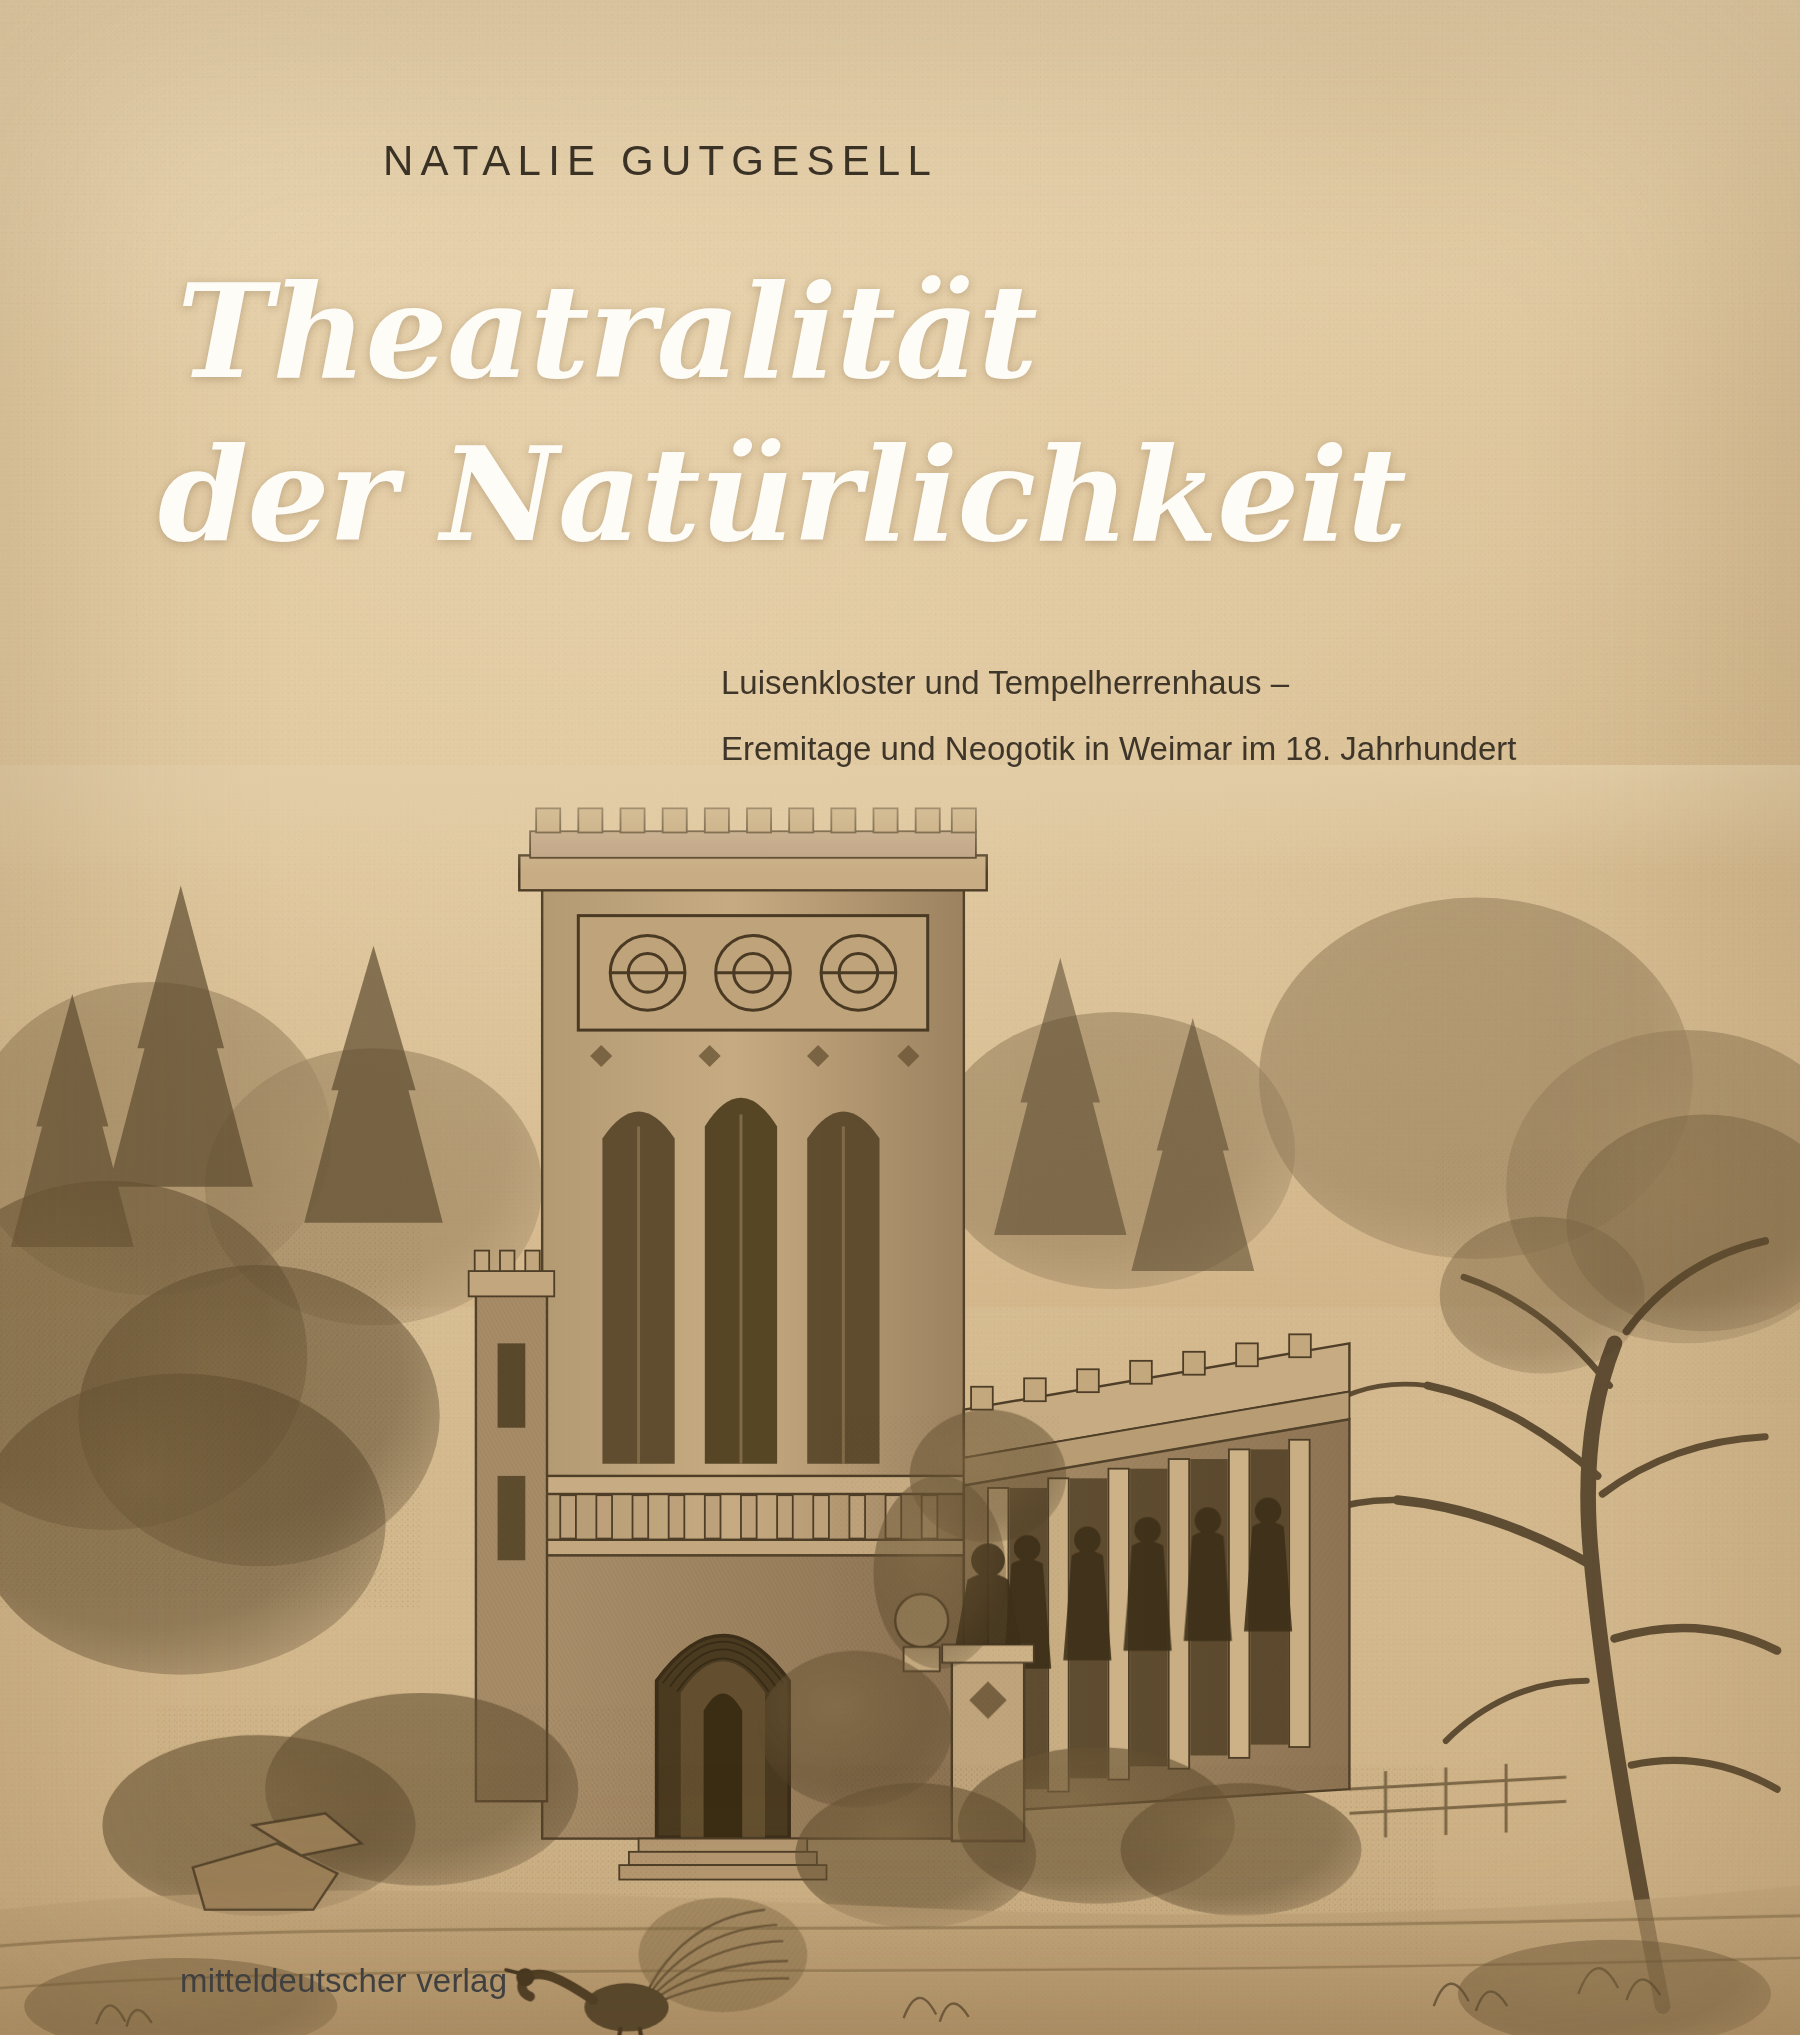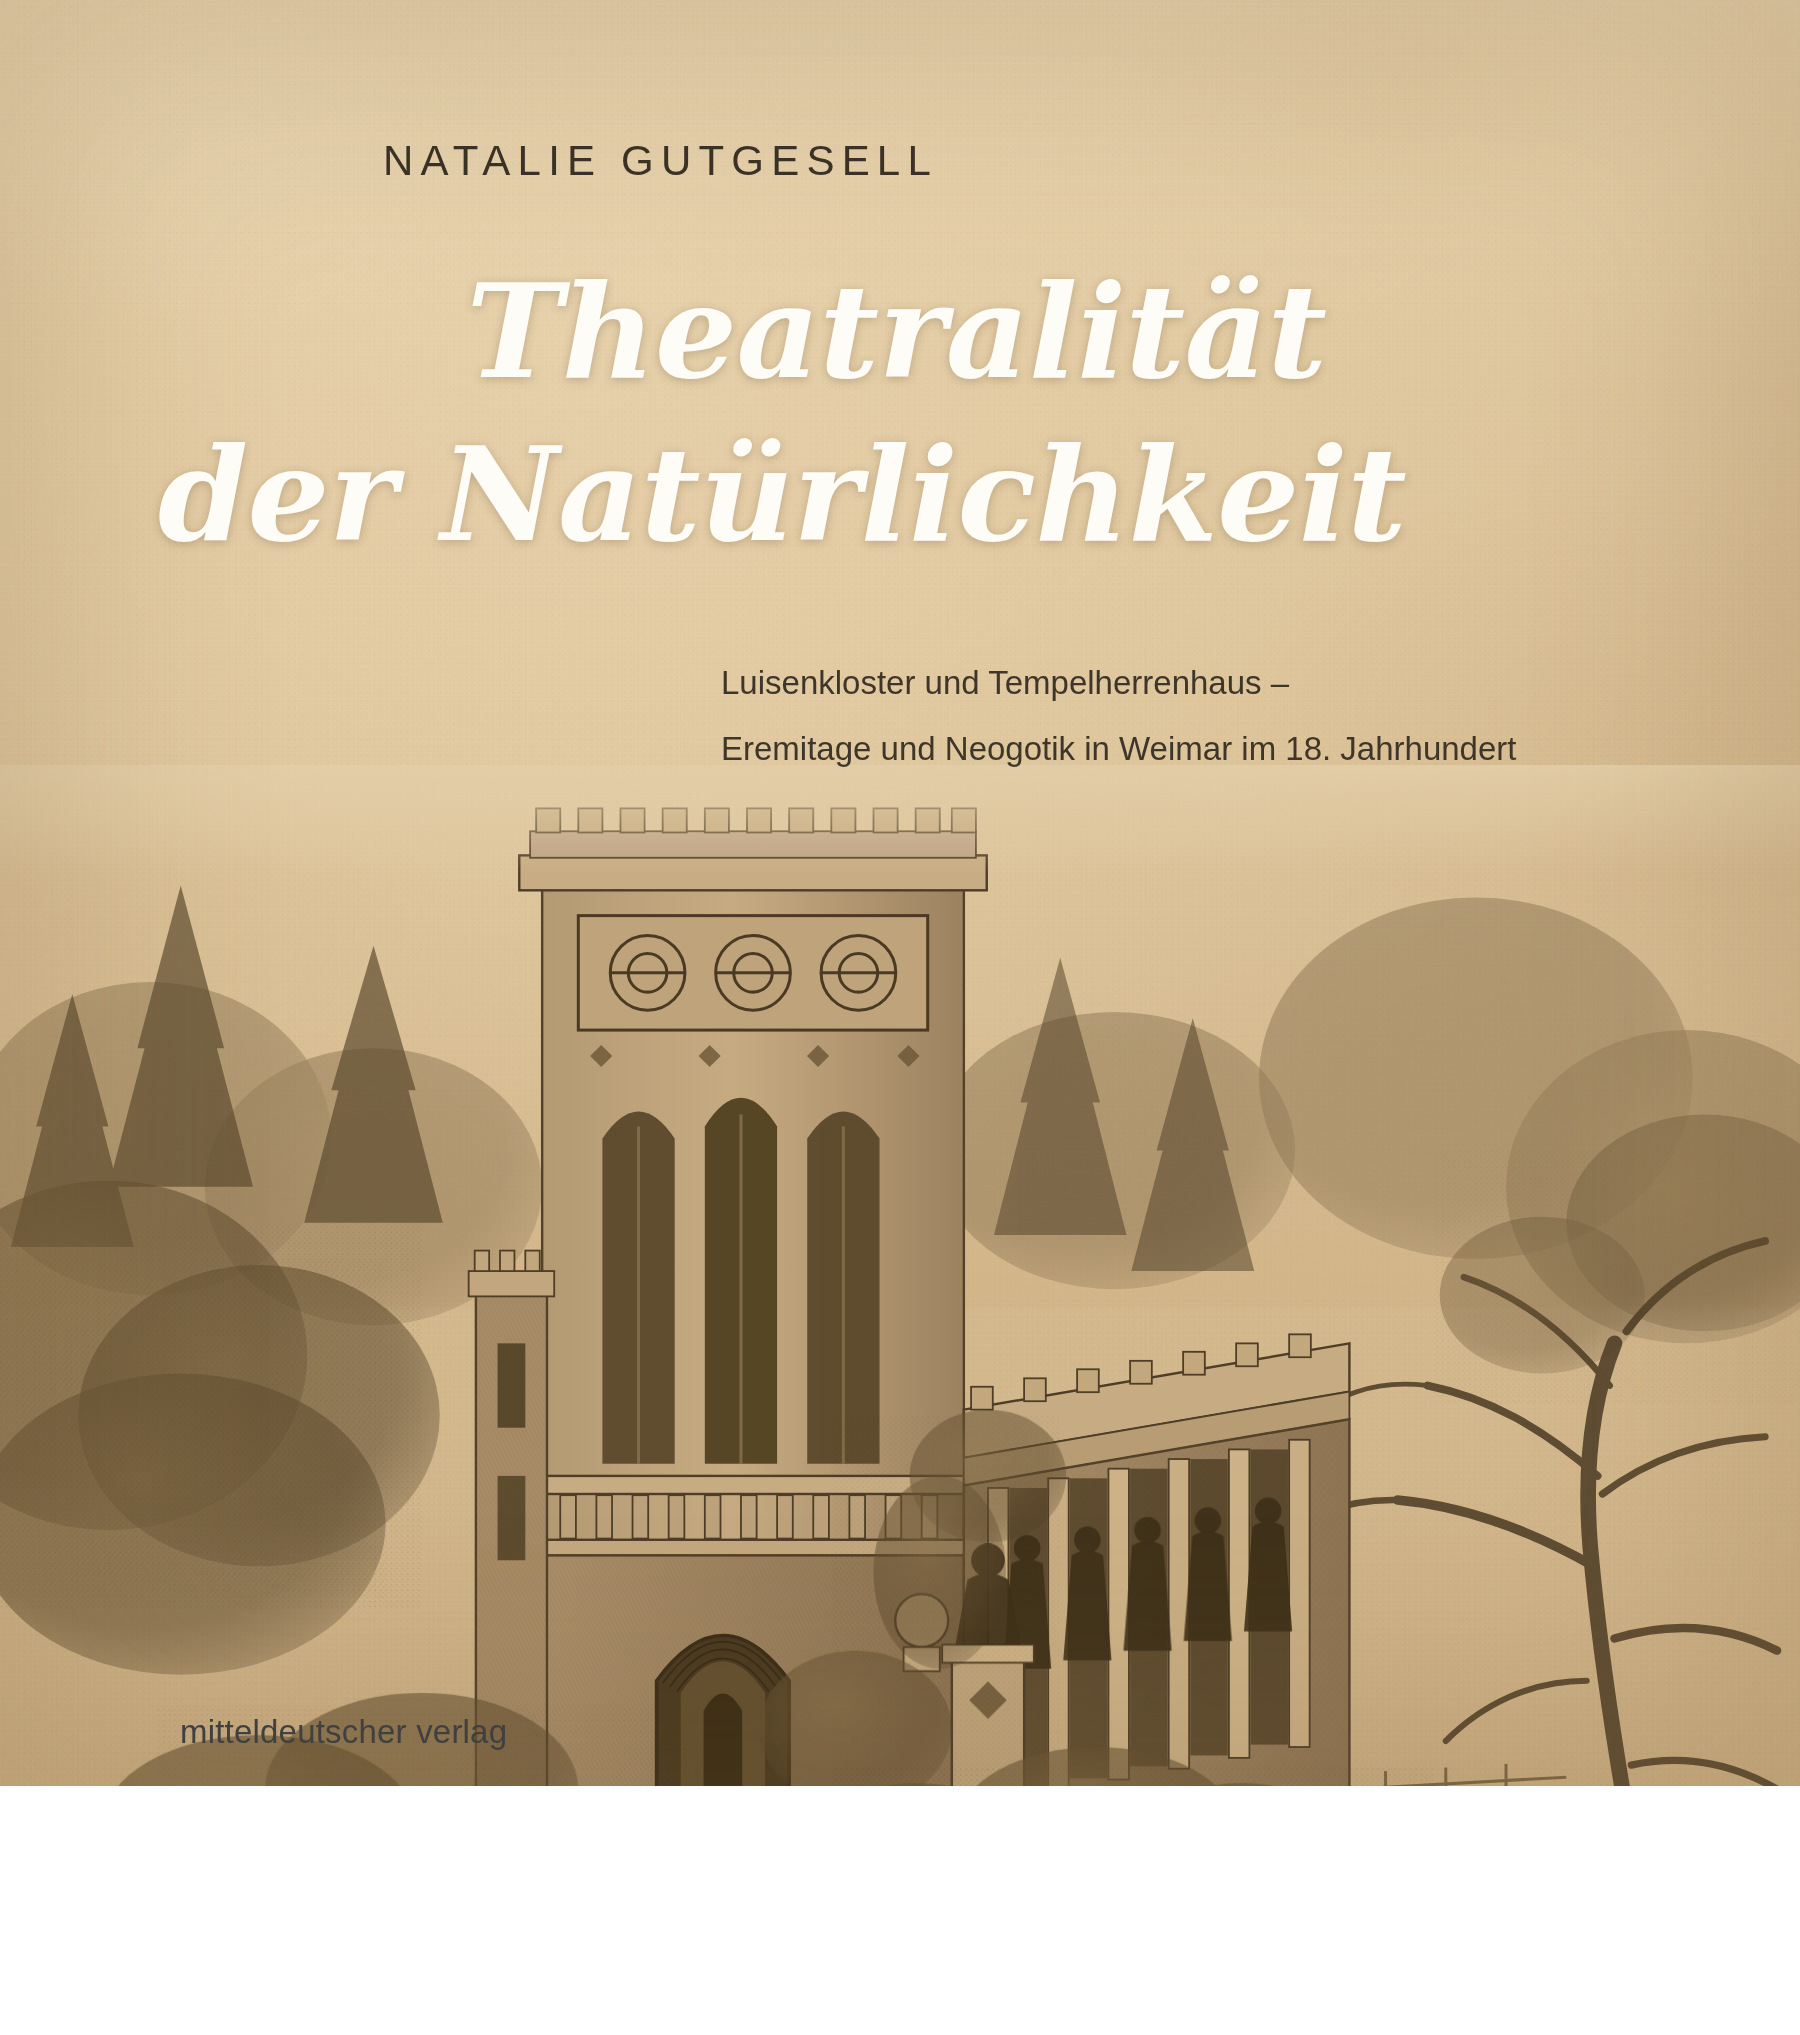--- a/index.html
+++ b/index.html
@@ -7,21 +7,21 @@
     padding: 0;
     background: #ffffff;
   }
   body {
     font-family: "Liberation Sans", sans-serif;
   }
 
   .cover {
     position: relative;
     width: 1800px;
-    height: 1786px;
+    height: 2035px;
     overflow: hidden;
     background: #e0c9a0;
   }
 
   
   .paper-base {
     position: absolute;
     inset: 0;
     background:
       radial-gradient(ellipse 70% 55% at 32% 18%, #e8d3ae 0%, #e3cca4 40%, #dcc39a 75%, #d6bb91 100%);
@@ -77,21 +77,21 @@
     width: 1458px;
     color: #fdfcf7;
     font-family: "DejaVu Serif", serif;
     font-style: italic;
     font-weight: 700;
     font-size: 129px;
     line-height: 1.22;
     letter-spacing: -0.6px;
     text-shadow: 0 2.4px 9.6px rgba(90,66,36,0.28);
   }
-  .title .line1 { display: block; padding-left: 19px; text-align: center; }
+  .title .line1 { display: block; padding-left: 19px; }
   .title .line2 { display: block; margin-top: 6px; }
 
   .subtitle {
     position: absolute;
     left: 721px;
     top: 650px;
     width: 964px;
     color: #3f362a;
     font-size: 33px;
     line-height: 2.0;

